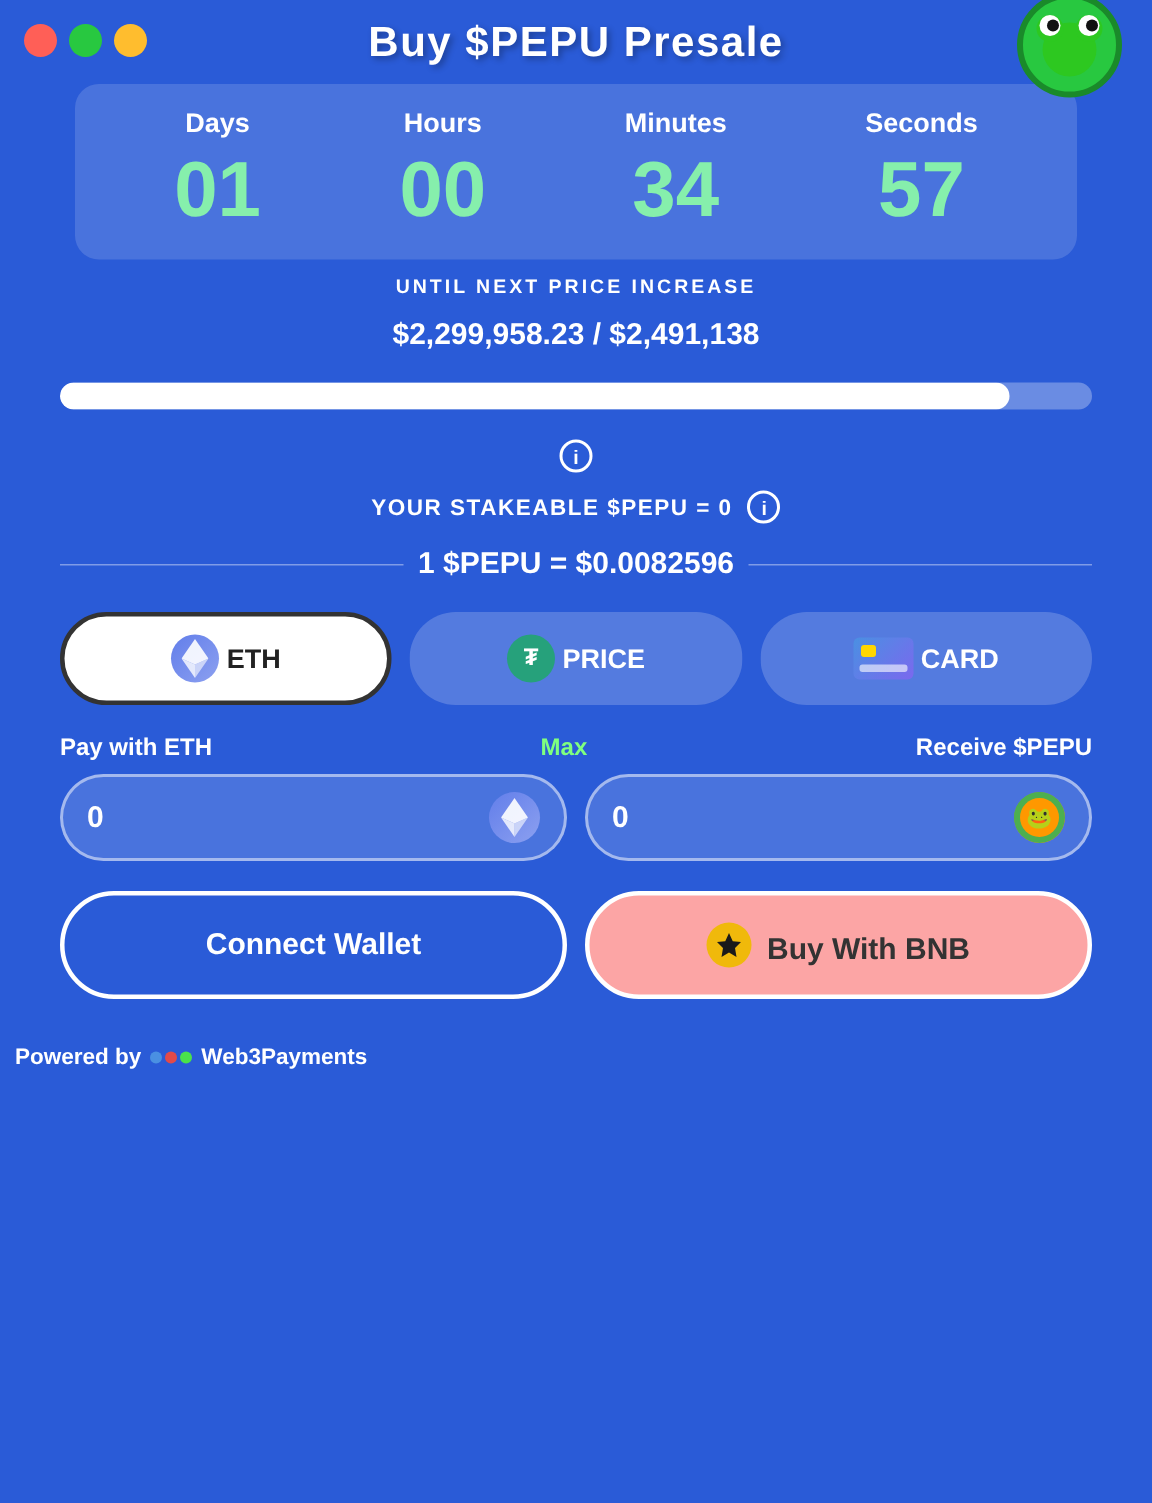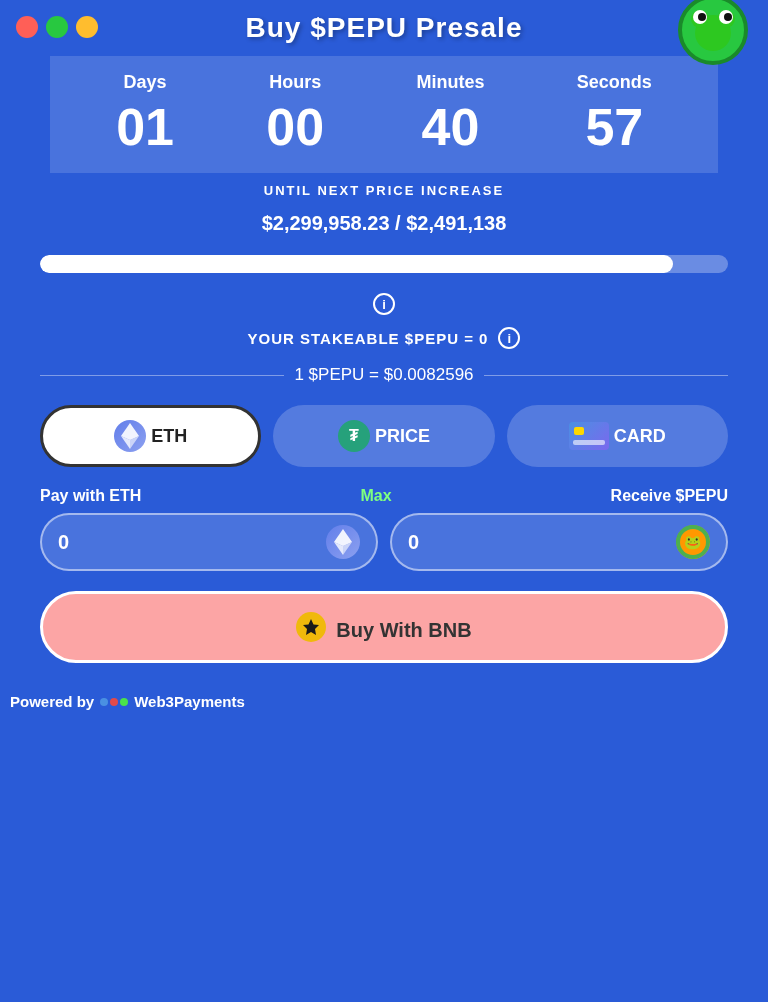--- a/index.html
+++ b/index.html
@@ -67,42 +67,42 @@
       border: 4px solid #1a8a2a;
       display: flex;
       align-items: center;
       justify-content: center;
       overflow: hidden;
     }
     
     .countdown-wrapper {
       margin: 0 50px 0 50px;
       background: rgba(255,255,255,0.15);
-      border-radius: 0;
+      border-radius: 16px;
       padding: 16px 20px;
     }
     .countdown-grid {
       display: flex;
       justify-content: space-around;
     }
     .countdown-item {
       display: flex;
       flex-direction: column;
       align-items: center;
       gap: 4px;
     }
     .countdown-label {
       font-size: 18px;
       font-weight: 700;
       color: white;
     }
     .countdown-value {
       font-size: 52px;
       font-weight: 900;
-      color: #ffffff;
+      color: #86efac;
     }
     
     .until-text {
       text-align: center;
       color: white;
       font-size: 13px;
       font-weight: 700;
       letter-spacing: 2px;
       margin: 10px 0 14px;
     }
@@ -169,22 +169,22 @@
       gap: 10px;
       margin: 0 40px 20px;
     }
     .price-line {
       flex: 1;
       height: 1px;
       background: rgba(255,255,255,0.4);
     }
     .price-text {
       color: white;
-      font-size: 17px;
-      font-weight: 400;
+      font-size: 20px;
+      font-weight: 700;
     }
     
     .currency-tabs {
       display: flex;
       justify-content: center;
       gap: 12px;
       margin: 0 40px 20px;
     }
     .currency-tab {
       flex: 1;
@@ -445,21 +445,21 @@
       <div class="countdown-item">
         <span class="countdown-label">Days</span>
         <span class="countdown-value">01</span>
       </div>
       <div class="countdown-item">
         <span class="countdown-label">Hours</span>
         <span class="countdown-value">00</span>
       </div>
       <div class="countdown-item">
         <span class="countdown-label">Minutes</span>
-        <span class="countdown-value">40</span>
+        <span class="countdown-value">34</span>
       </div>
       <div class="countdown-item">
         <span class="countdown-label">Seconds</span>
         <span class="countdown-value">57</span>
       </div>
     </div>
   </div>
 
   <div class="until-text">UNTIL NEXT PRICE INCREASE</div>
 
@@ -537,20 +537,21 @@
             <circle cx="17" cy="17" r="17" fill="#4caf50"></circle>
             <circle cx="17" cy="17" r="13" fill="#ff9800"></circle>
             <text x="17" y="22" text-anchor="middle" font-size="14" fill="white" font-weight="bold">🐸</text>
           </svg>
         </div>
       </div>
     </div>
   </div>
 
   <div class="buttons-section">
+    <button class="btn-connect">Connect Wallet</button>
     <button class="btn-buy">
       <div class="bnb-icon">
         <svg width="20" height="20" viewBox="0 0 20 20">
           <polygon points="10,2 12.5,7.5 18,8 14,12 15,18 10,15 5,18 6,12 2,8 7.5,7.5" fill="#1a1a1a"></polygon>
         </svg>
       </div>
       <span>Buy With BNB</span>
     </button>
   </div>
 

